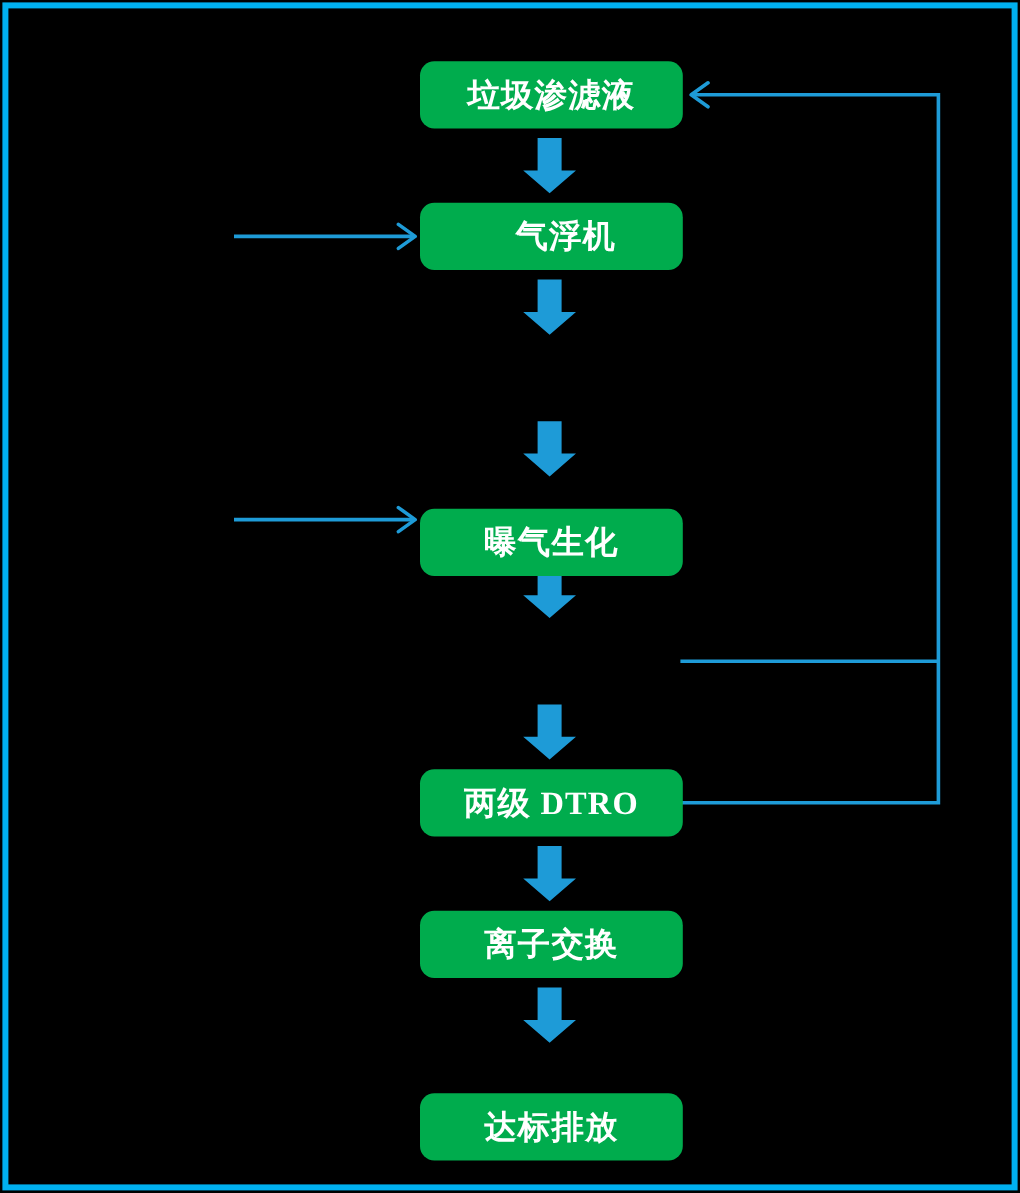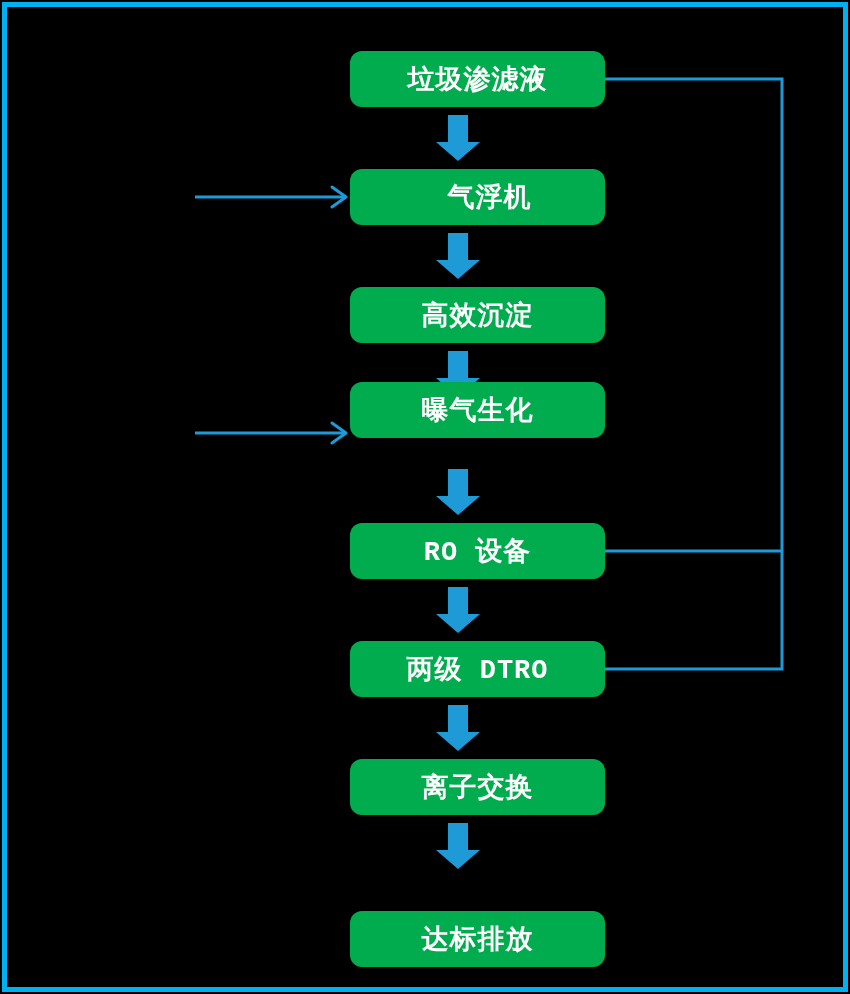--- a/index.html
+++ b/index.html
@@ -38,38 +38,37 @@
   .arrowhead-path {
     stroke: var(--connector-color);
     stroke-width: 3;
     fill: none;
     stroke-linecap: round;
     stroke-linejoin: round;
   }
   .node {
     position: absolute;
     left: 350px;
-    width: 255px;
+    width: 219px;
     height: 56px;
     background: var(--node-fill);
     border-radius: 12px;
     display: flex;
     align-items: center;
     justify-content: center;
     color: var(--node-text-color);
     font-size: 27px;
     font-weight: bold;
     letter-spacing: 1px;
     white-space: nowrap;
-    font-family: Liberation Mono, monospace;
   }
   .n1 { top: 51px; }
   .n2 { top: 169px; padding-left: 24px; }
   .n3 { top: 287px; }
-  .n4 { top: 382px; }
+  .n4 { top: 424px; }
   .n5 { top: 523px; }
   .n6 { top: 641px; }
   .n7 { top: 759px; }
   .n8 { top: 911px; }
 </style>
 </head>
 <body>
 
 <div class="canvas">
 
@@ -92,20 +91,18 @@
 
     <path class="thin-line" d="M195,197 H345" marker-end="url(#arrowR)"></path>
     <path class="thin-line" d="M195,433 H345" marker-end="url(#arrowR)"></path>
 
     <path class="thin-line" d="M567,551 H782"></path>
     <path class="thin-line" d="M567,669 H782 V79 H577" marker-end="url(#arrowR)"></path>
   </svg>
 
   <div class="node n1">垃圾渗滤液</div>
   <div class="node n2">气浮机</div>
-  <div class="node n3">高效沉淀</div>
   <div class="node n4">曝气生化</div>
-  <div class="node n5">RO 设备</div>
   <div class="node n6">两级 DTRO</div>
   <div class="node n7">离子交换</div>
   <div class="node n8">达标排放</div>
 
 </div>
 
 </body></html>

